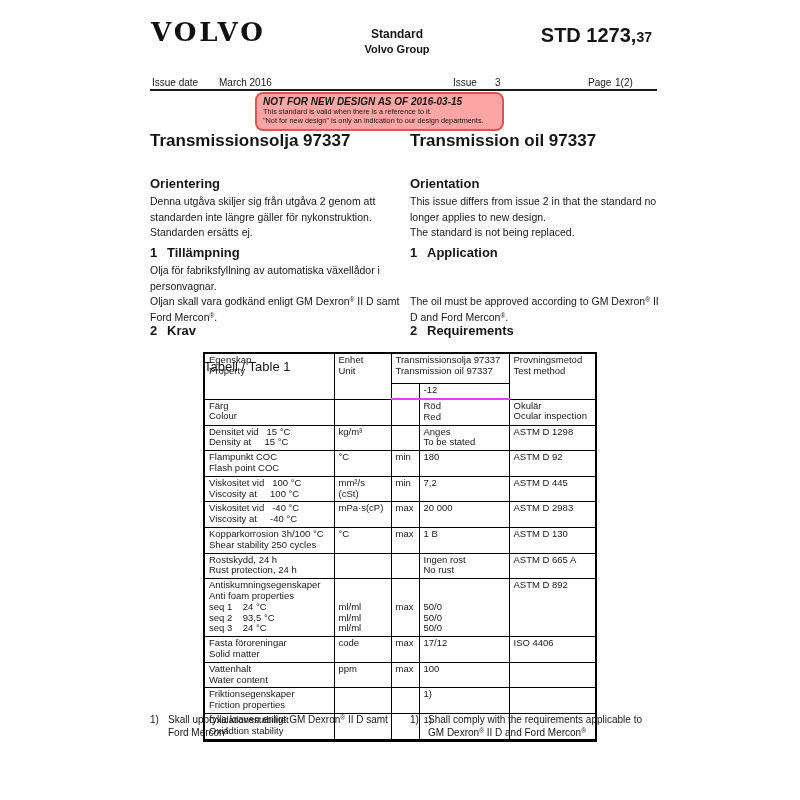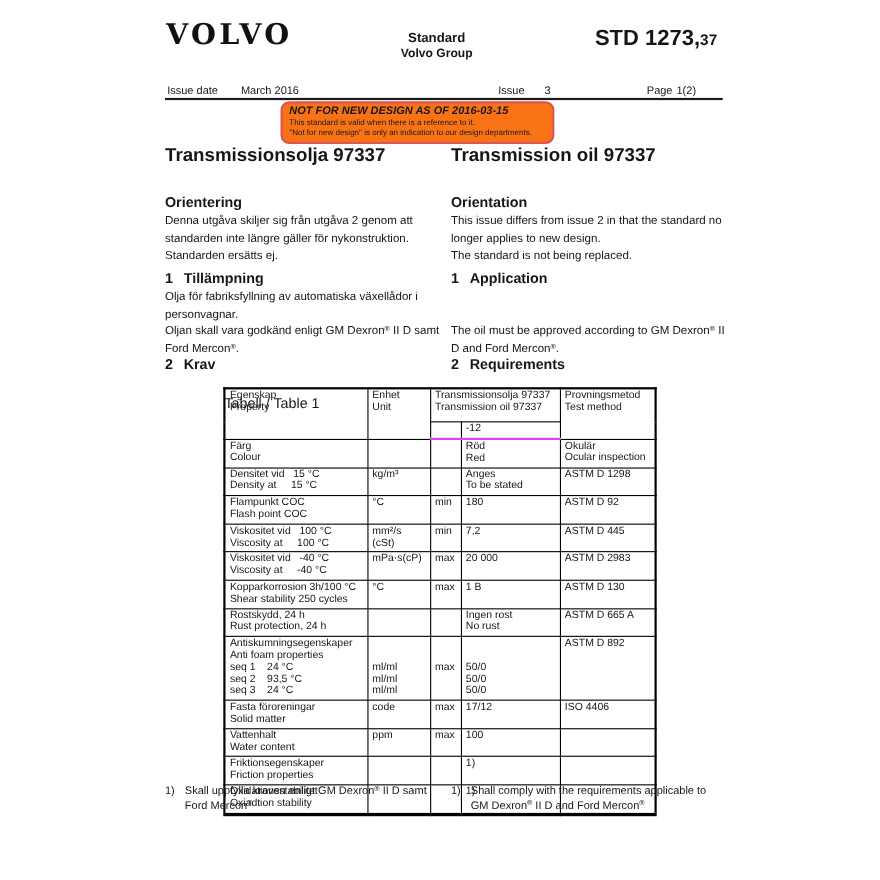--- a/index.html
+++ b/index.html
@@ -24,21 +24,21 @@
   .m-issue-date-label { left:0; }
   .m-issue-date      { left:67px; }
   .m-issue-label     { left:301px; }
   .m-issue-value     { left:343px; }
   .m-page-label      { left:436px; }
   .m-page-value      { left:463px; }
   .rule { position:absolute; left:150px; top:89px; width:507px; height:2px; background:#1a1a1a; }
   
   .notice {
     position:absolute; left:255px; top:92px; width:249px; box-sizing:border-box;
-    background:#f97316; border:2px solid #d95752; border-radius:8px;
+    background:#fca5a5; border:2px solid #d95752; border-radius:8px;
     padding:2px 3px 3px 6px;
   }
   .notice-title { font-size:10px; font-weight:bold; font-style:italic; white-space:pre; line-height:12px; }
   .notice-line  { font-size:7.3px; line-height:8.8px; white-space:pre; }
   
   .abs { position:absolute; }
   .doc-title { font-size:17px; font-weight:bold; white-space:nowrap; }
   .h2 { font-size:13px; font-weight:bold; white-space:nowrap; }
   .h2 .secnum { display:inline-block; width:17px; }
   .para { font-size:10.5px; line-height:15.5px; white-space:pre; }

